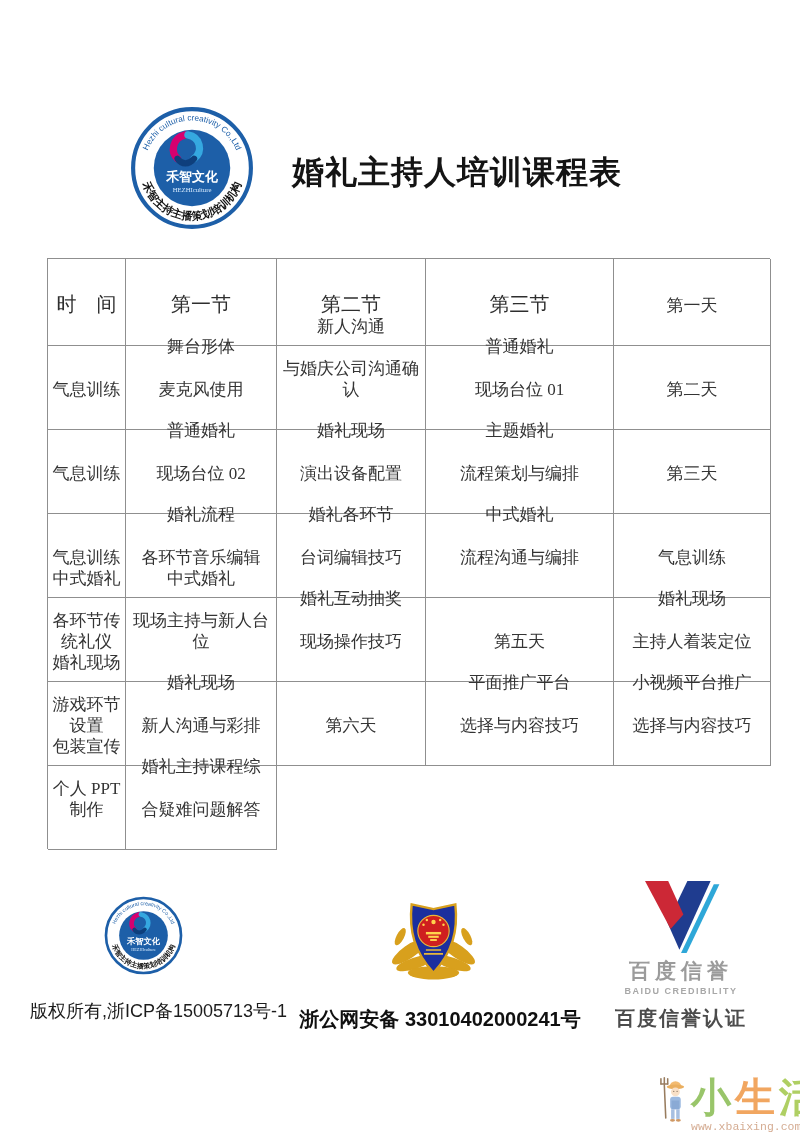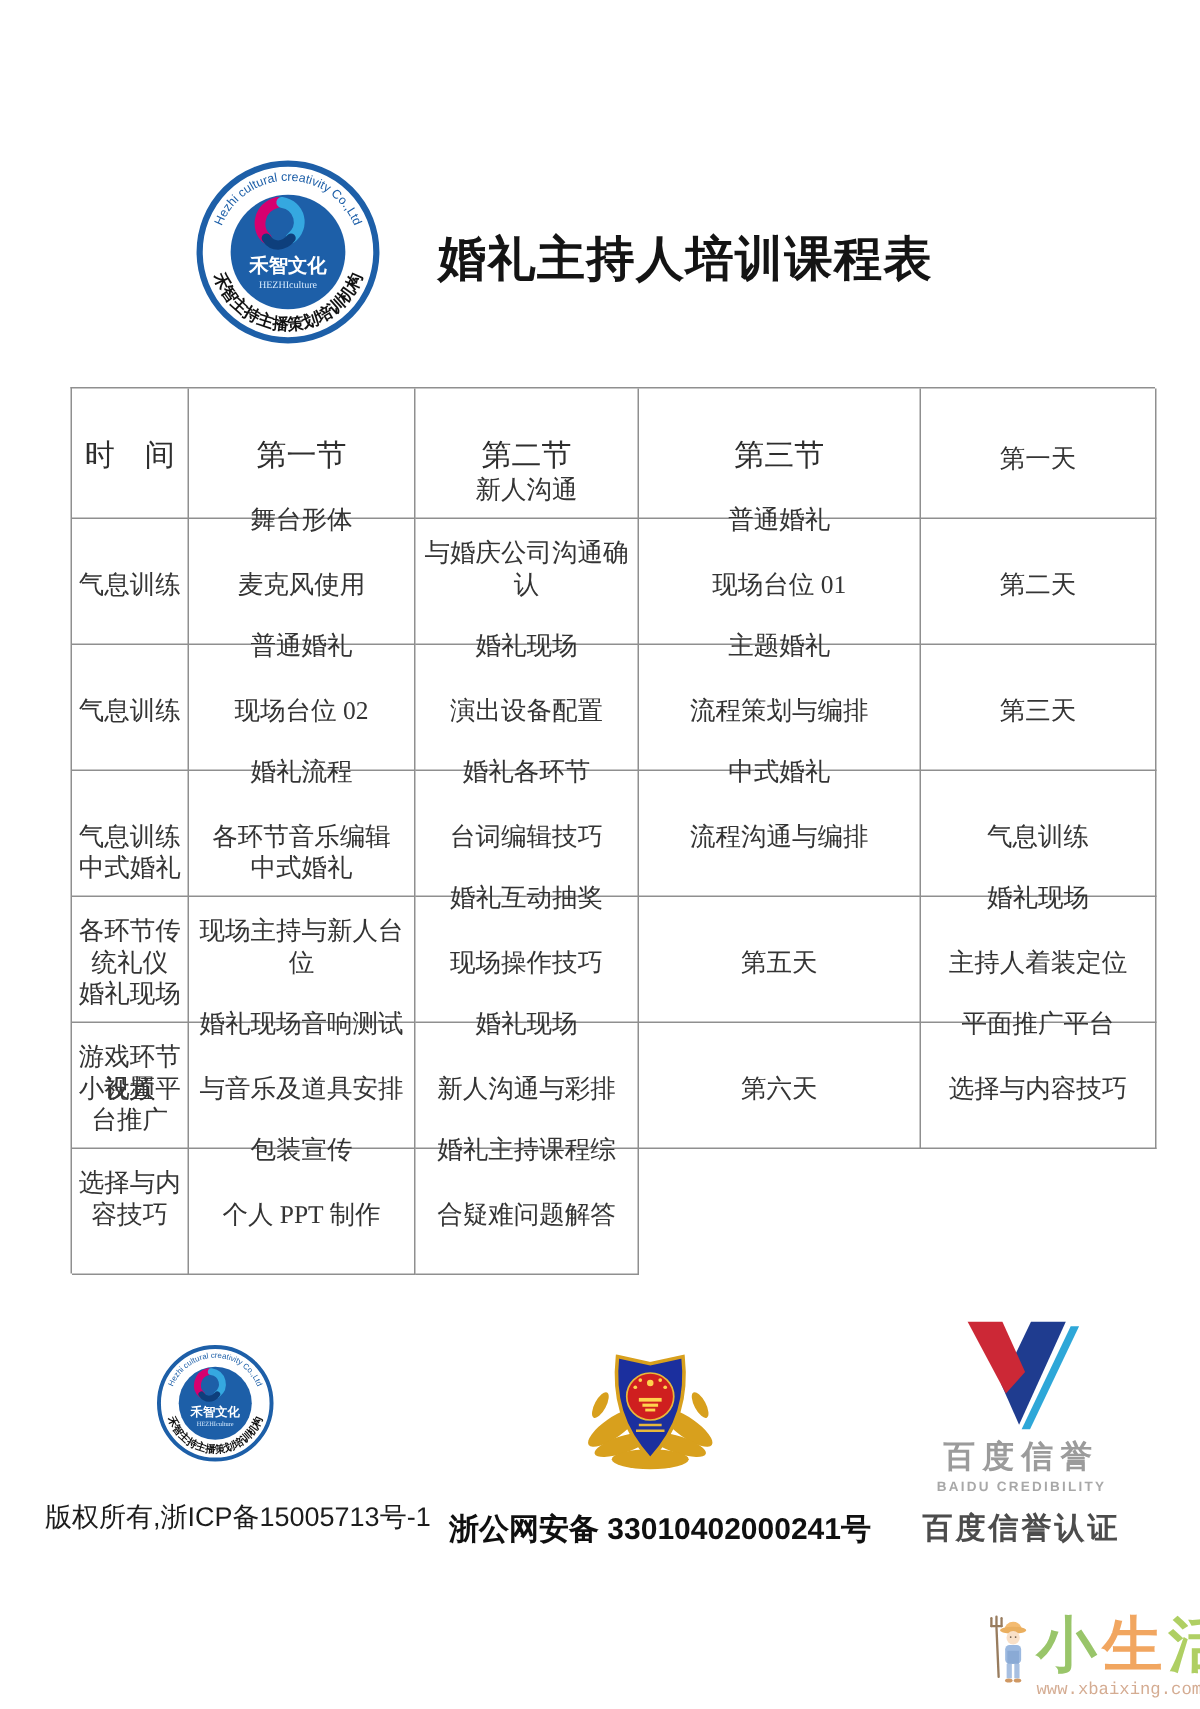--- a/index.html
+++ b/index.html
@@ -184,24 +184,20 @@
     <div class="cell day">
         <span>第五天</span>
       </div>
     <div class="cell">
         <span>婚礼现场</span>
         <span>主持人着装定位</span>
       </div>
     <div class="cell">
         <span>婚礼现场</span>
         <span>游戏环节设置</span>
-      </div>
-    <div class="cell">
-        <span>婚礼现场音响测试</span>
-        <span>与音乐及道具安排</span>
       </div>
     <div class="cell">
         <span>婚礼现场</span>
         <span>新人沟通与彩排</span>
       </div>
 
     <div class="cell day">
         <span>第六天</span>
       </div>
     <div class="cell">

